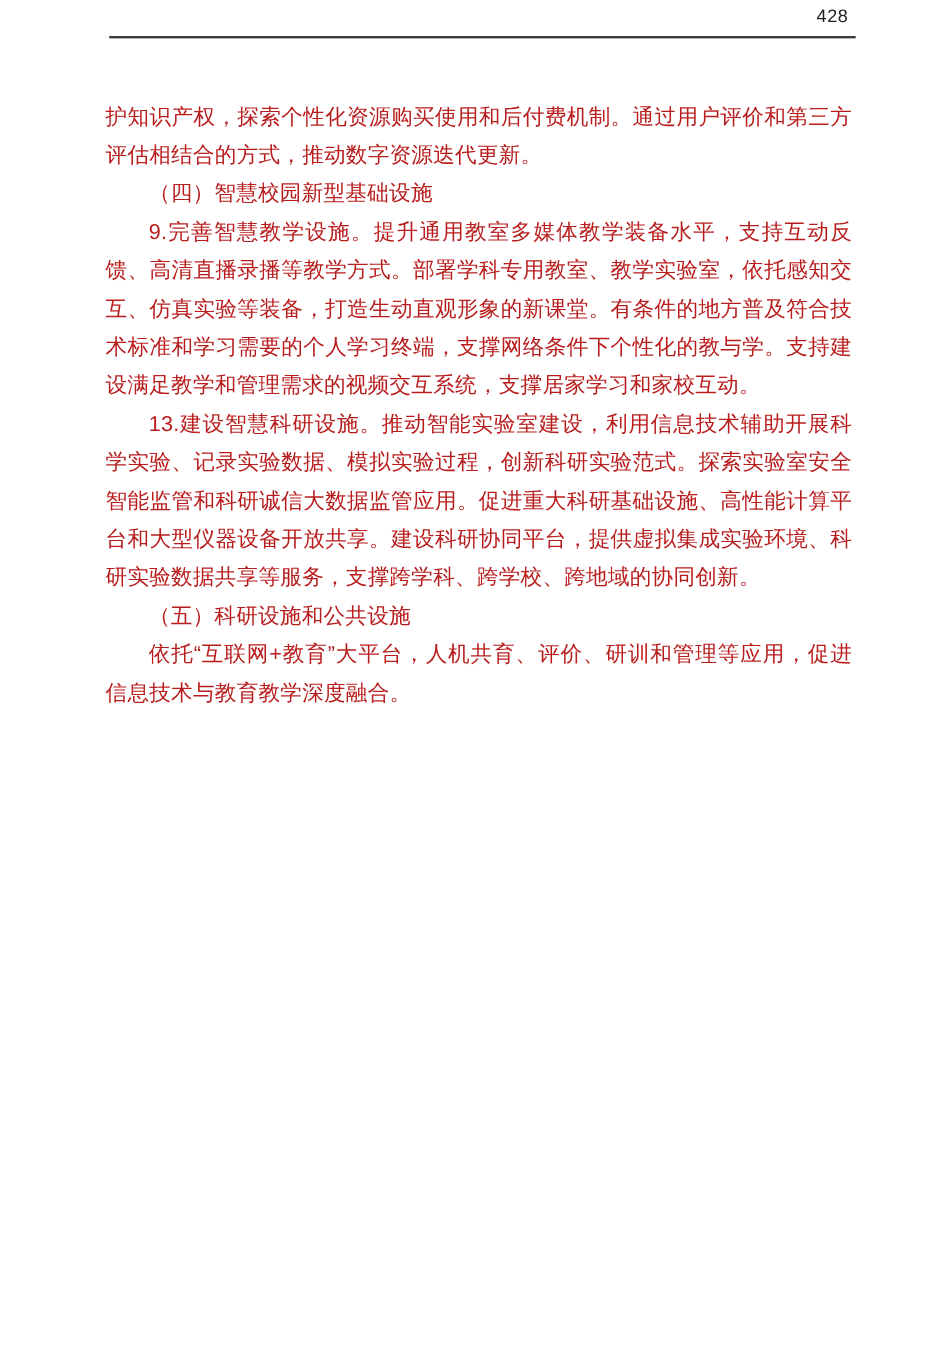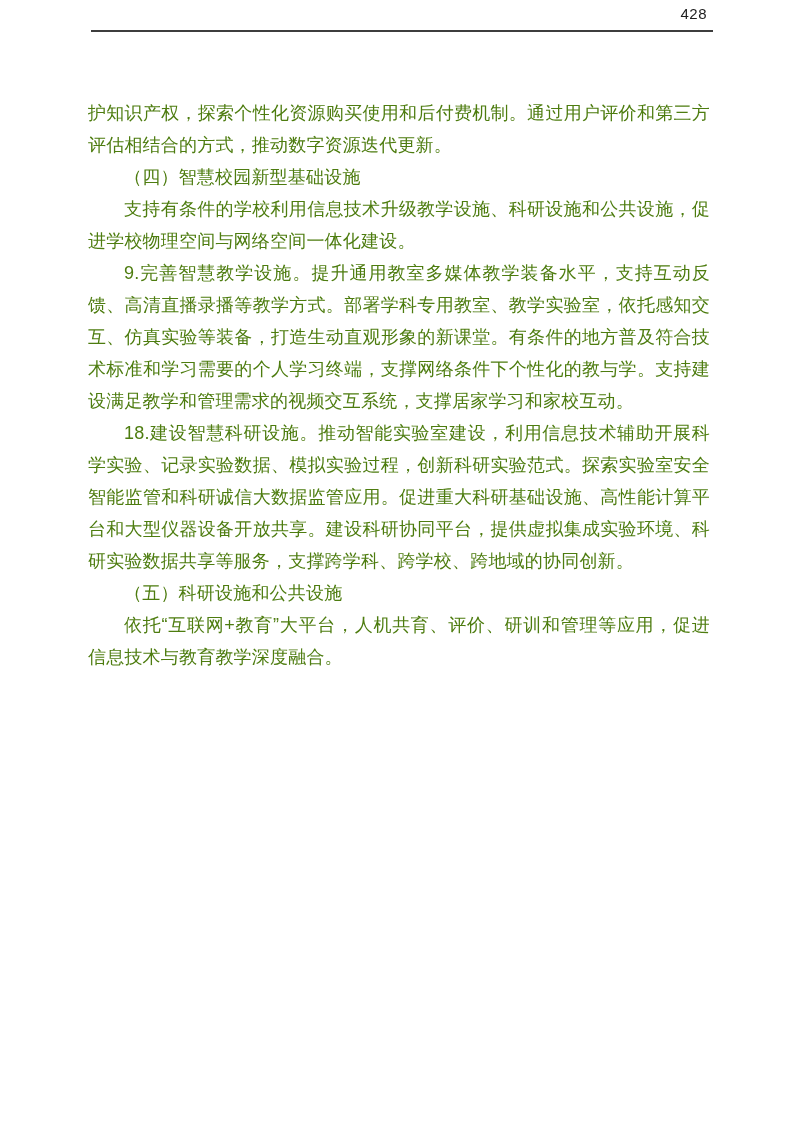--- a/index.html
+++ b/index.html
@@ -24,44 +24,43 @@
   .header-rule {
     position: absolute;
     top: 30px;
     left: 91px;
     width: 622px;
     height: 2px;
     background: #3d3d3d;
   }
   .body-text {
     position: absolute;
-    top: 97px;
+    top: 81px;
     left: 88px;
     width: 622px;
     font-size: 18px;
     line-height: 32px;
-    color: #4d7c0f;
+    color: #b91c1c;
     text-align: justify;
     letter-spacing: 0.2px;
   }
   .para { margin: 0; }
   .para.indent { text-indent: 2em; }
 </style>
 </head>
 <body>
 
 <div id="page">
 
   <div class="page-number">428</div>
 
   <div class="header-rule"></div>
 
   <div class="body-text">
     <p class="para">护知识产权，探索个性化资源购买使用和后付费机制。通过用户评价和第三方评估相结合的方式，推动数字资源迭代更新。</p>
     <p class="para indent">（四）智慧校园新型基础设施</p>
-    <p class="para indent">支持有条件的学校利用信息技术升级教学设施、科研设施和公共设施，促进学校物理空间与网络空间一体化建设。</p>
     <p class="para indent">9.完善智慧教学设施。提升通用教室多媒体教学装备水平，支持互动反馈、高清直播录播等教学方式。部署学科专用教室、教学实验室，依托感知交互、仿真实验等装备，打造生动直观形象的新课堂。有条件的地方普及符合技术标准和学习需要的个人学习终端，支撑网络条件下个性化的教与学。支持建设满足教学和管理需求的视频交互系统，支撑居家学习和家校互动。</p>
-    <p class="para indent">18.建设智慧科研设施。推动智能实验室建设，利用信息技术辅助开展科学实验、记录实验数据、模拟实验过程，创新科研实验范式。探索实验室安全智能监管和科研诚信大数据监管应用。促进重大科研基础设施、高性能计算平台和大型仪器设备开放共享。建设科研协同平台，提供虚拟集成实验环境、科研实验数据共享等服务，支撑跨学科、跨学校、跨地域的协同创新。</p>
+    <p class="para indent">13.建设智慧科研设施。推动智能实验室建设，利用信息技术辅助开展科学实验、记录实验数据、模拟实验过程，创新科研实验范式。探索实验室安全智能监管和科研诚信大数据监管应用。促进重大科研基础设施、高性能计算平台和大型仪器设备开放共享。建设科研协同平台，提供虚拟集成实验环境、科研实验数据共享等服务，支撑跨学科、跨学校、跨地域的协同创新。</p>
     <p class="para indent">（五）科研设施和公共设施</p>
     <p class="para indent">依托“互联网+教育”大平台，人机共育、评价、研训和管理等应用，促进信息技术与教育教学深度融合。</p>
   </div>
 
 </div>
 
 </body></html>

